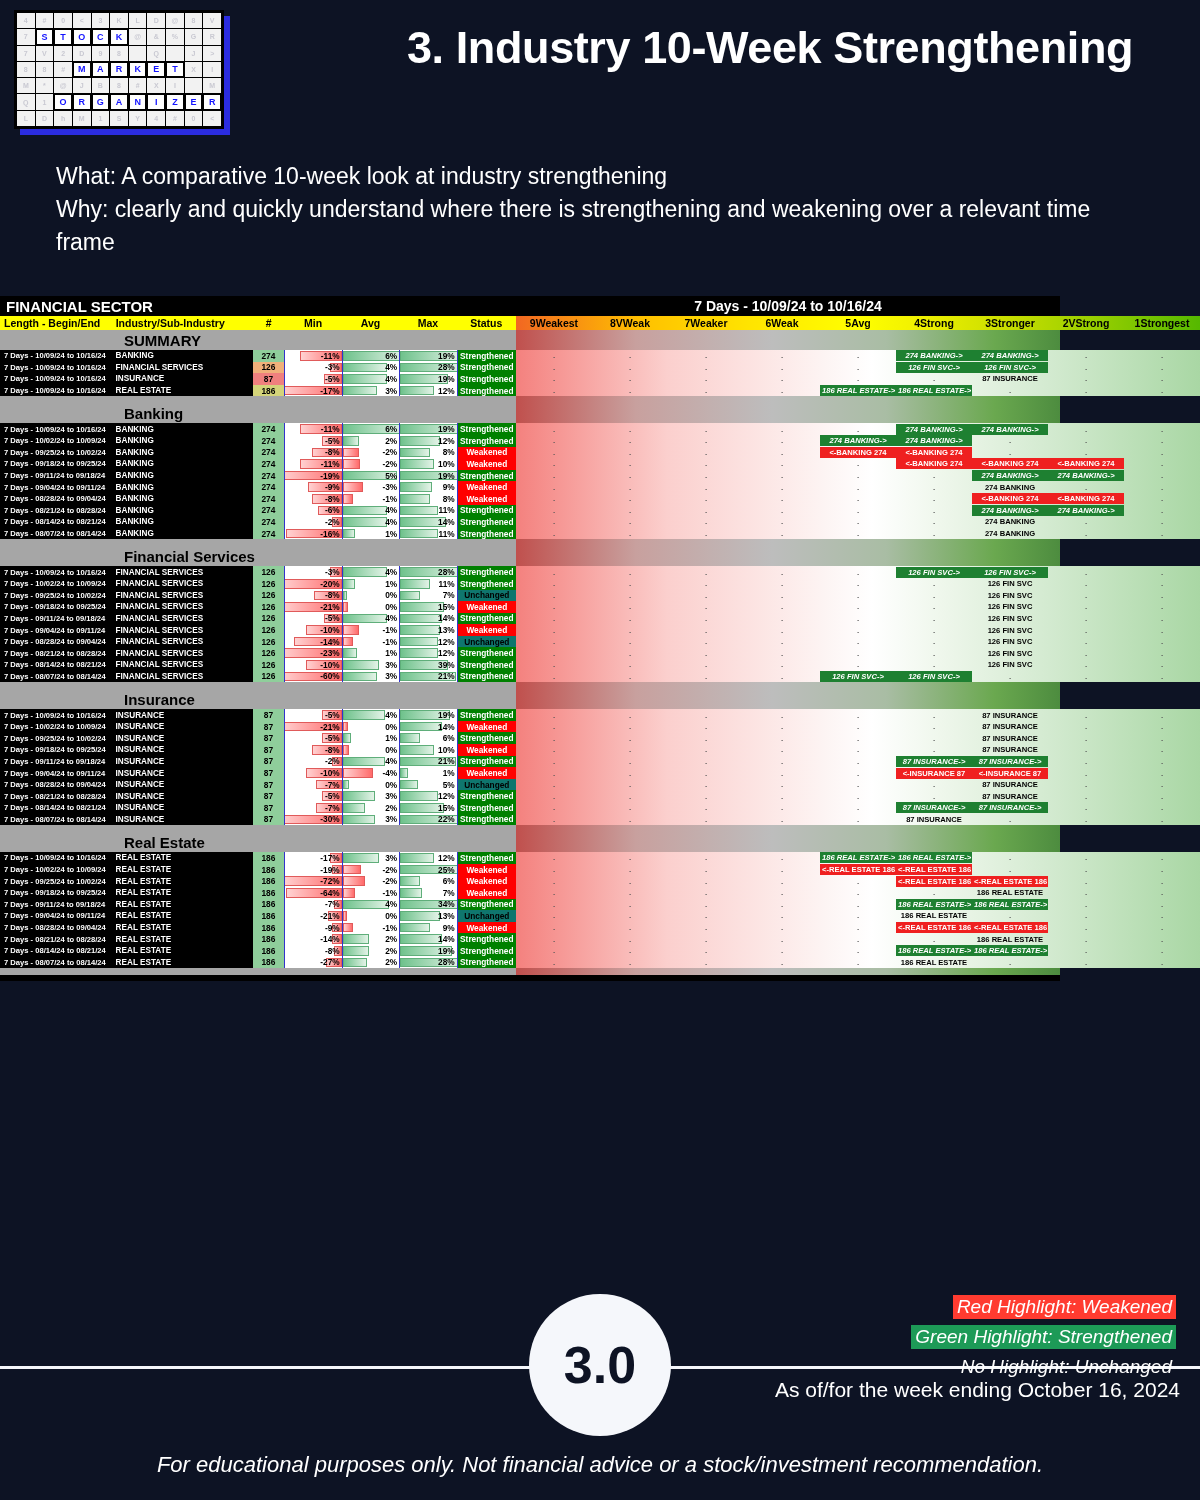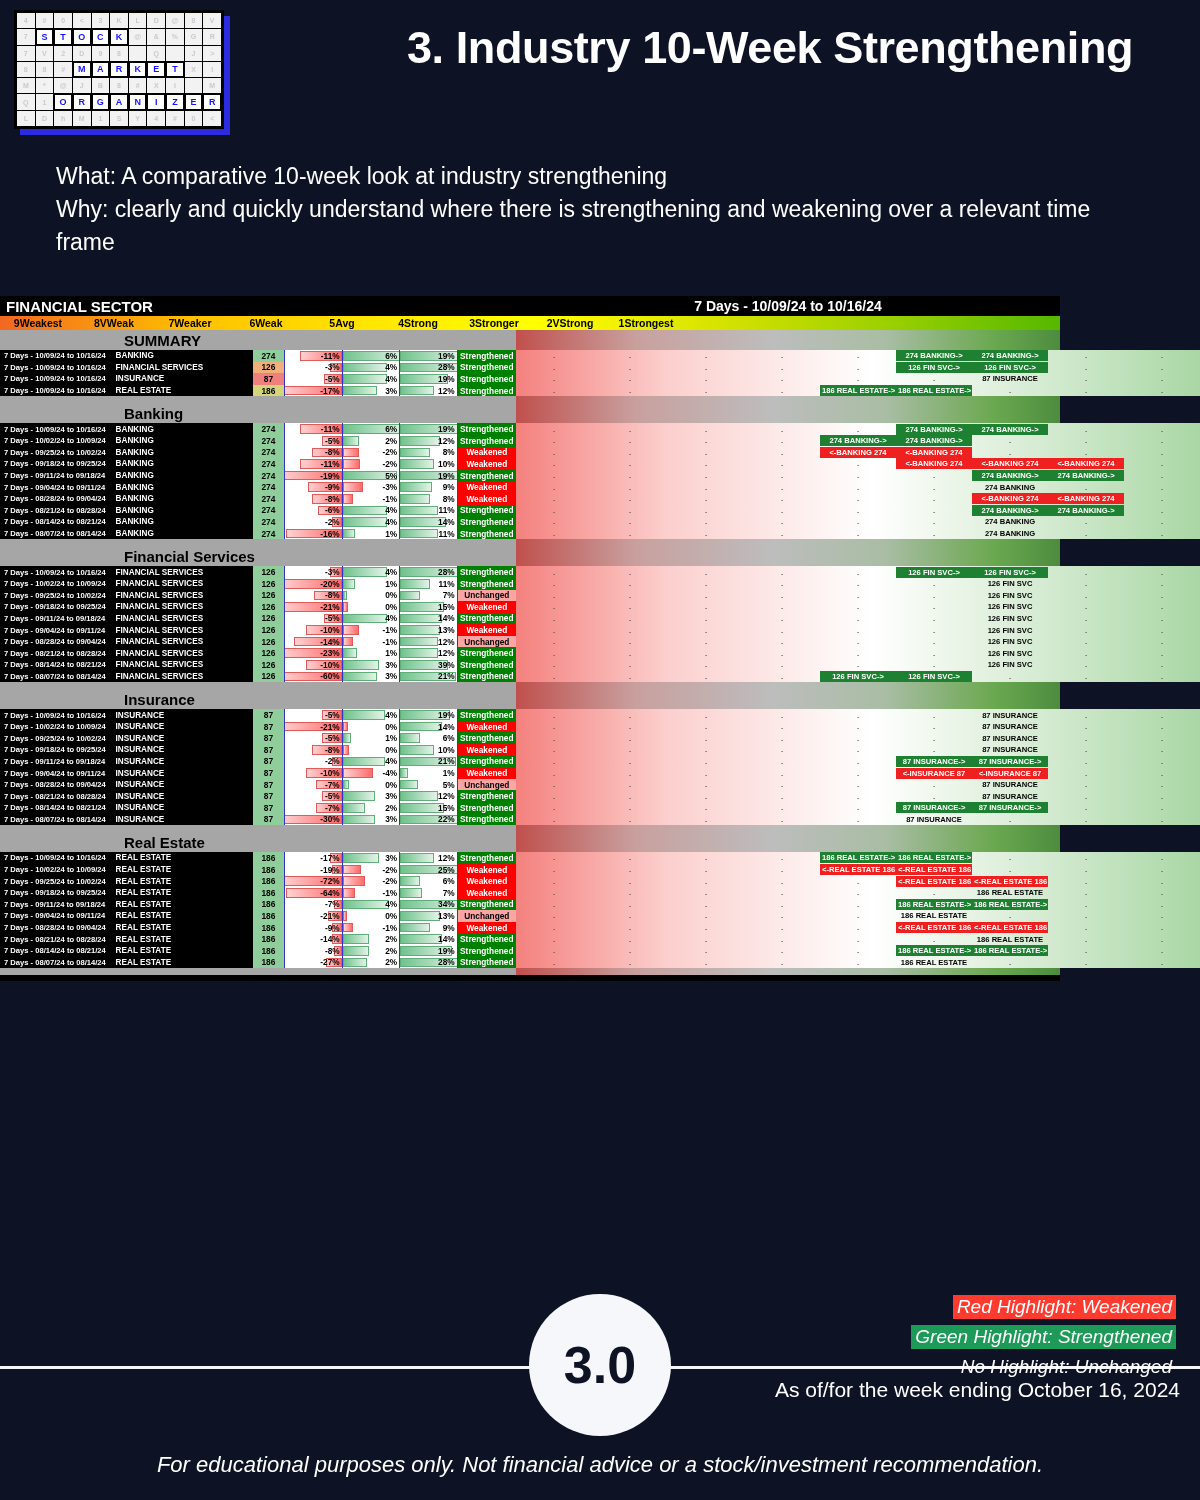--- a/index.html
+++ b/index.html
@@ -69,26 +69,26 @@
 
   .cell-num { width:34px; display:flex; align-items:center; justify-content:center; color:#000; font-size:8.4px; }
   .cell-bar { width:62px; position:relative; background:#fff; border-left:1.2px solid #3333cc; overflow:hidden; }
   .cell-bar .bar { position:absolute; top:1px; bottom:1px; }
   .cell-bar .txt { position:absolute; right:2px; top:0; bottom:0; display:flex; align-items:center; color:#000; font-size:8.3px; z-index:2; }
   .bar-red { background:linear-gradient(to left,#ff6a6a,#ffd2d2); border:1px solid #e05a5a; }
   .bar-green { background:linear-gradient(to right,#6fc28c,#e3f3e7); border:1px solid #5fae7a; }
   .cell-sts { width:64px; display:flex; align-items:center; justify-content:center; font-size:8.3px; border-left:1.2px solid #3333cc; }
   .sts-s { background:#008000; color:#fff; }
   .sts-w { background:#ff0000; color:#fff; }
-  .sts-u { background:#fca5a5; color:#000; }
+  .sts-u { background:#0f766e; color:#000; }
 
   .bcell { width:76px; display:flex; align-items:center; justify-content:center; font-size:8px; color:#000; position:relative; }
   .bcell .dot { color:#555; font-size:8px; }
   .bcell .tag { padding:1px 2px; white-space:nowrap; font-size:7.6px; font-weight:bold; width:100%; text-align:center; }
-  .tag.green { background:#1e8031; color:#fff; }
+  .tag.green { background:#1e8031; color:#fff;font-style:italic; }
   .tag.red { background:#ef2020; color:#fff; }
   .tag.plain { background:transparent; color:#000; }
 
   .sheet-bottom { height:6px; background:#000; }
 
   
   #circle { position:absolute; left:529px; top:1294px; width:142px; height:142px; border-radius:50%;
             background:#f5f7fb; display:flex; align-items:center; justify-content:center; z-index:5; }
   #circle span { font-size:52px; font-weight:bold; color:#0d1324; font-family:"Liberation Sans", sans-serif; }
   #hrule-l { position:absolute; left:0; top:1366px; width:540px; height:3px; background:#f5f7fb; }
@@ -196,20 +196,29 @@
   <div>What: A comparative 10-week look at industry strengthening</div>
   <div>Why: clearly and quickly understand where there is strengthening and weakening over a relevant time frame</div>
 </div>
 
 <div id="sheet">
   <div class="sheet-title-row">
     <div class="sheet-title-left">FINANCIAL SECTOR</div>
     <div class="sheet-title-right">7 Days - 10/09/24 to 10/16/24</div>
   </div>
   <div class="hdr-row">
+    <div class="hdr-left">
+      <div class="c-len">Length - Begin/End</div>
+      <div class="c-ind">Industry/Sub-Industry</div>
+      <div class="c-num">#</div>
+      <div class="c-min">Min</div>
+      <div class="c-avg">Avg</div>
+      <div class="c-max">Max</div>
+      <div class="c-sts">Status</div>
+    </div>
     <div class="hdr-right" id="band-headers">
         <div class="band">9Weakest</div>
         <div class="band">8VWeak</div>
         <div class="band">7Weaker</div>
         <div class="band">6Weak</div>
         <div class="band">5Avg</div>
         <div class="band">4Strong</div>
         <div class="band">3Stronger</div>
         <div class="band">2VStrong</div>
         <div class="band">1Strongest</div>

